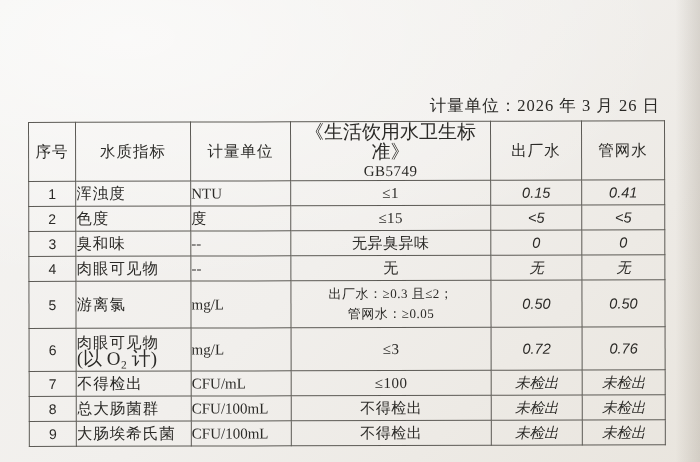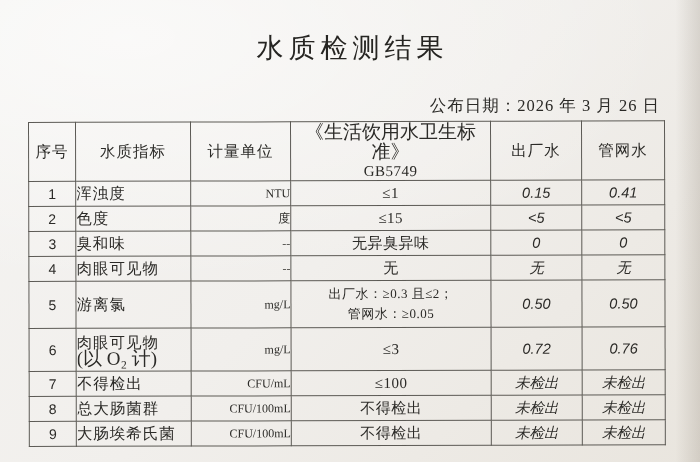--- a/index.html
+++ b/index.html
@@ -39,33 +39,32 @@
   tr.h-s     { height: 25px; }
   tr.h-r5    { height: 47px; }
   tr.h-r6    { height: 43px; }
   .results th { font-size: 15.5px; text-align: center; letter-spacing: 1px; }
   .std-head .l1 { font-size: 19px; letter-spacing: 0; line-height: 20px; }
   .std-head .l2 { font-size: 15px; letter-spacing: 0.5px; line-height: 18px; }
   .c-no  { text-align: center; font-family: "Liberation Sans", sans-serif; font-size: 14px; }
   .c-ind { text-align: left; padding-left: 10px; font-size: 15.5px; letter-spacing: 1px; border-radius: 7px; }
   .c-ind .note { display: block; font-size: 19px; letter-spacing: 0; line-height: 14px; }
   .c-ind .main2 { display: block; line-height: 18px; }
-  .c-unit { text-align: right; font-size: 12px; }
+  .c-unit { text-align: left; font-size: 15px; }
   .c-std  { text-align: center; font-size: 15px; letter-spacing: 0.5px; }
   .c-std .sl { display: block; font-size: 13px; line-height: 20px; }
   .c-val  { text-align: center; font-family: "Liberation Sans", sans-serif; font-size: 14.5px; font-style: italic; }
 </style>
 </head>
 <body>
 
 <div class="paper">
 
-  <div class="title">水质检测结果</div>
 
-  <div class="date-line"><span>公布日期：</span><span>2026 年 3 月 26 日</span></div>
+  <div class="date-line"><span>计量单位：</span><span>2026 年 3 月 26 日</span></div>
 
   <table class="results">
     <colgroup>
       <col style="width:47px">
         <col style="width:115px">
         <col style="width:100px">
       <col style="width:200px">
         <col style="width:91px">
         <col style="width:83px">
     </colgroup>

